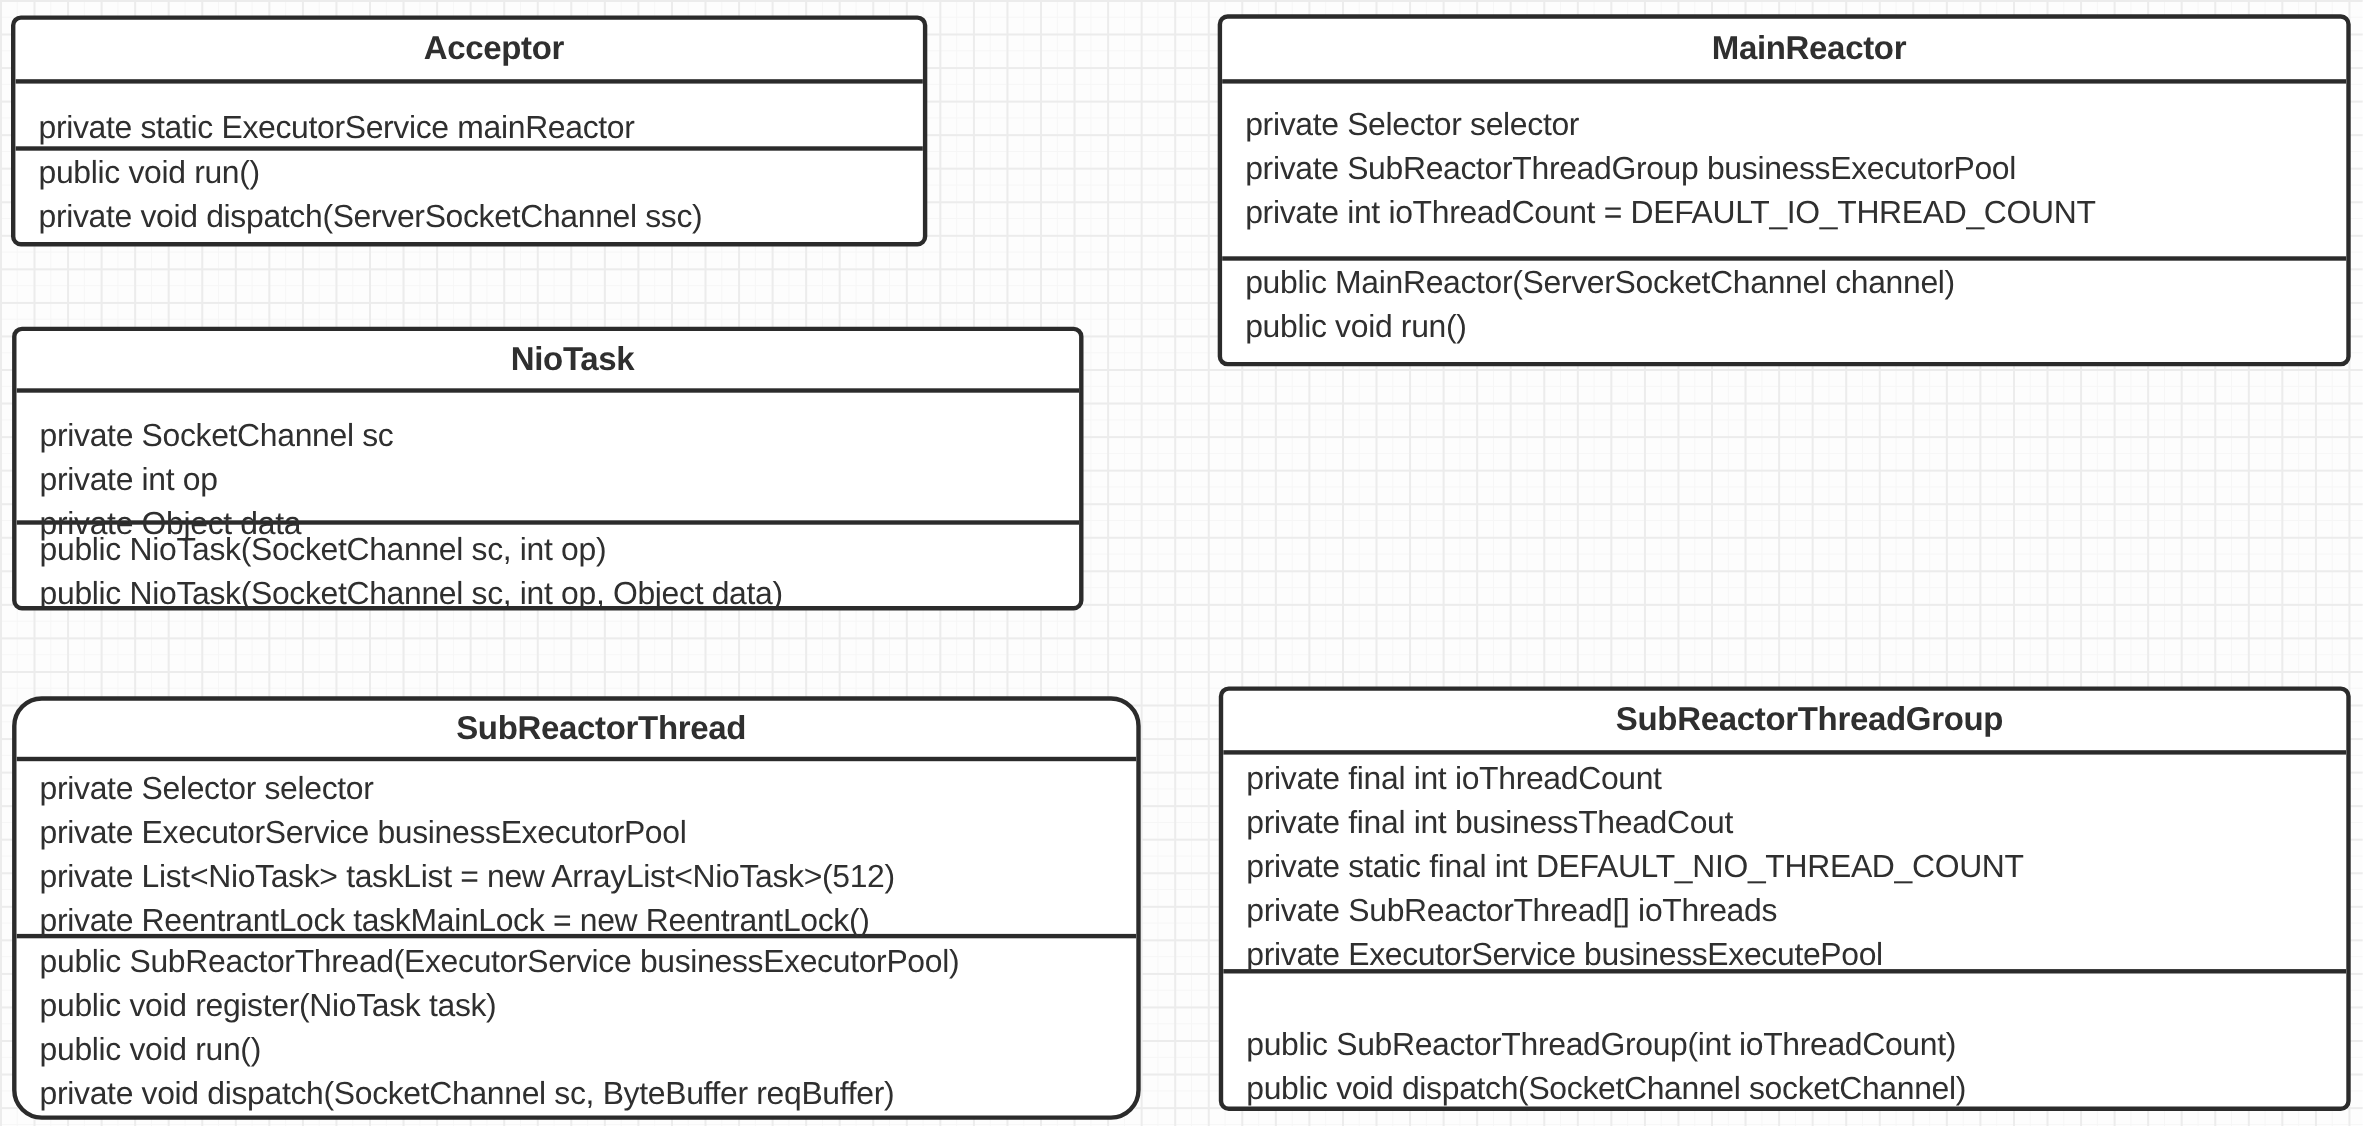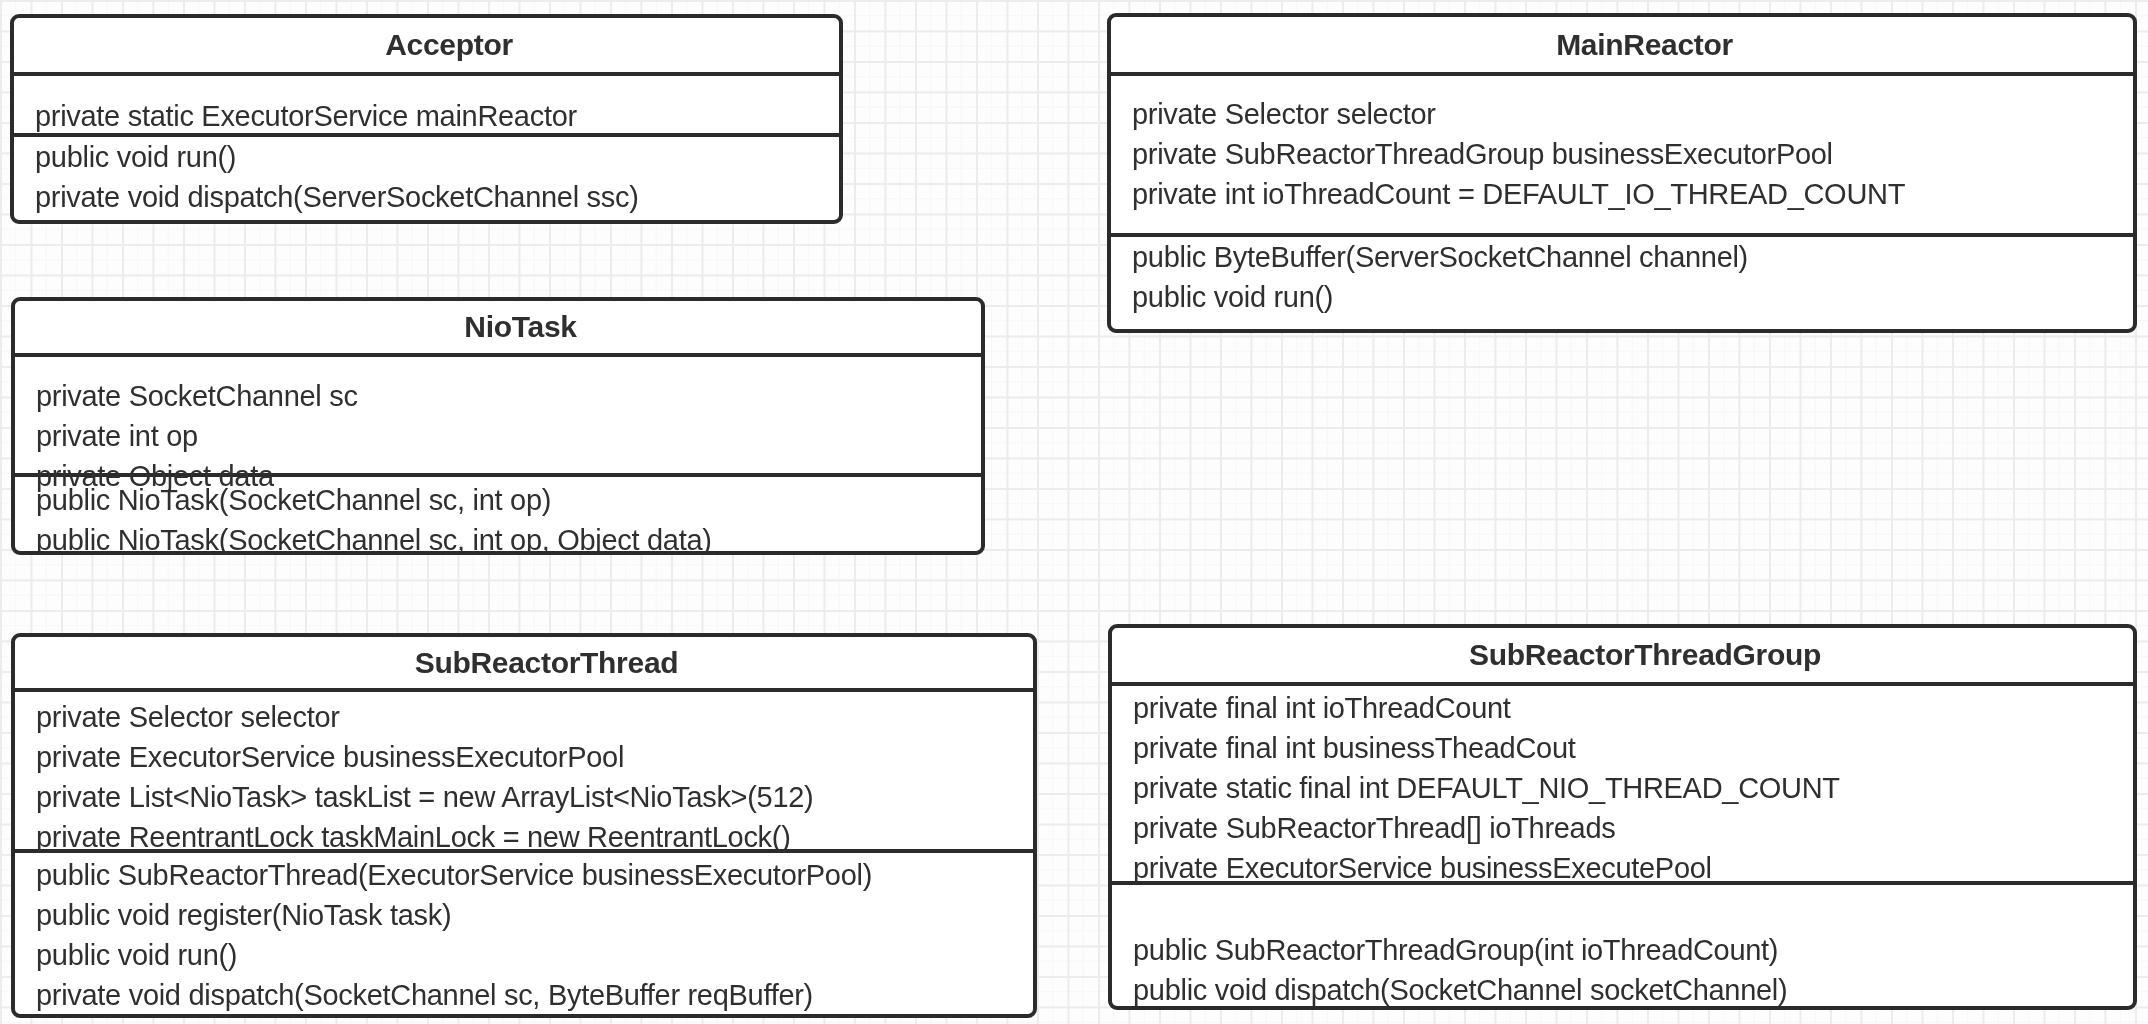--- a/index.html
+++ b/index.html
@@ -85,37 +85,37 @@
       </div>
     </div>
     <div class="uml-class" style="left: 1107px; top: 13px; width: 1030px; height: 320px;">
       <div class="uml-title" style="height: 59px;">MainReactor</div>
       <div class="uml-attrs" style="height: 161px; padding-top: 18px;">
         <div class="uml-row">private Selector selector</div>
         <div class="uml-row">private SubReactorThreadGroup businessExecutorPool</div>
         <div class="uml-row">private int ioThreadCount = DEFAULT_IO_THREAD_COUNT</div>
       </div>
       <div class="uml-methods" style="padding-top: 0px;">
-        <div class="uml-row">public ByteBuffer(ServerSocketChannel channel)</div>
+        <div class="uml-row">public MainReactor(ServerSocketChannel channel)</div>
         <div class="uml-row">public void run()</div>
       </div>
     </div>
     <div class="uml-class" style="left: 11px; top: 297px; width: 974px; height: 258px;">
       <div class="uml-title" style="height: 56px;">NioTask</div>
       <div class="uml-attrs" style="height: 120px; padding-top: 19px;">
         <div class="uml-row">private SocketChannel sc</div>
         <div class="uml-row">private int op</div>
         <div class="uml-row">private Object data</div>
       </div>
       <div class="uml-methods" style="padding-top: 3px;">
         <div class="uml-row">public NioTask(SocketChannel sc, int op)</div>
         <div class="uml-row">public NioTask(SocketChannel sc, int op, Object data)</div>
       </div>
     </div>
-    <div class="uml-class" style="left: 11px; top: 633px; width: 1026px; height: 385px;">
+    <div class="uml-class" style="left: 11px; top: 633px; width: 1026px; height: 385px; border-radius: 27px;">
       <div class="uml-title" style="height: 55px;">SubReactorThread</div>
       <div class="uml-attrs" style="height: 161px; padding-top: 5px;">
         <div class="uml-row">private Selector selector</div>
         <div class="uml-row">private ExecutorService businessExecutorPool</div>
         <div class="uml-row">private List&lt;NioTask&gt; taskList = new ArrayList&lt;NioTask&gt;(512)</div>
         <div class="uml-row">private ReentrantLock taskMainLock = new ReentrantLock()</div>
       </div>
       <div class="uml-methods" style="padding-top: 2px;">
         <div class="uml-row">public SubReactorThread(ExecutorService businessExecutorPool)</div>
         <div class="uml-row">public void register(NioTask task)</div>

